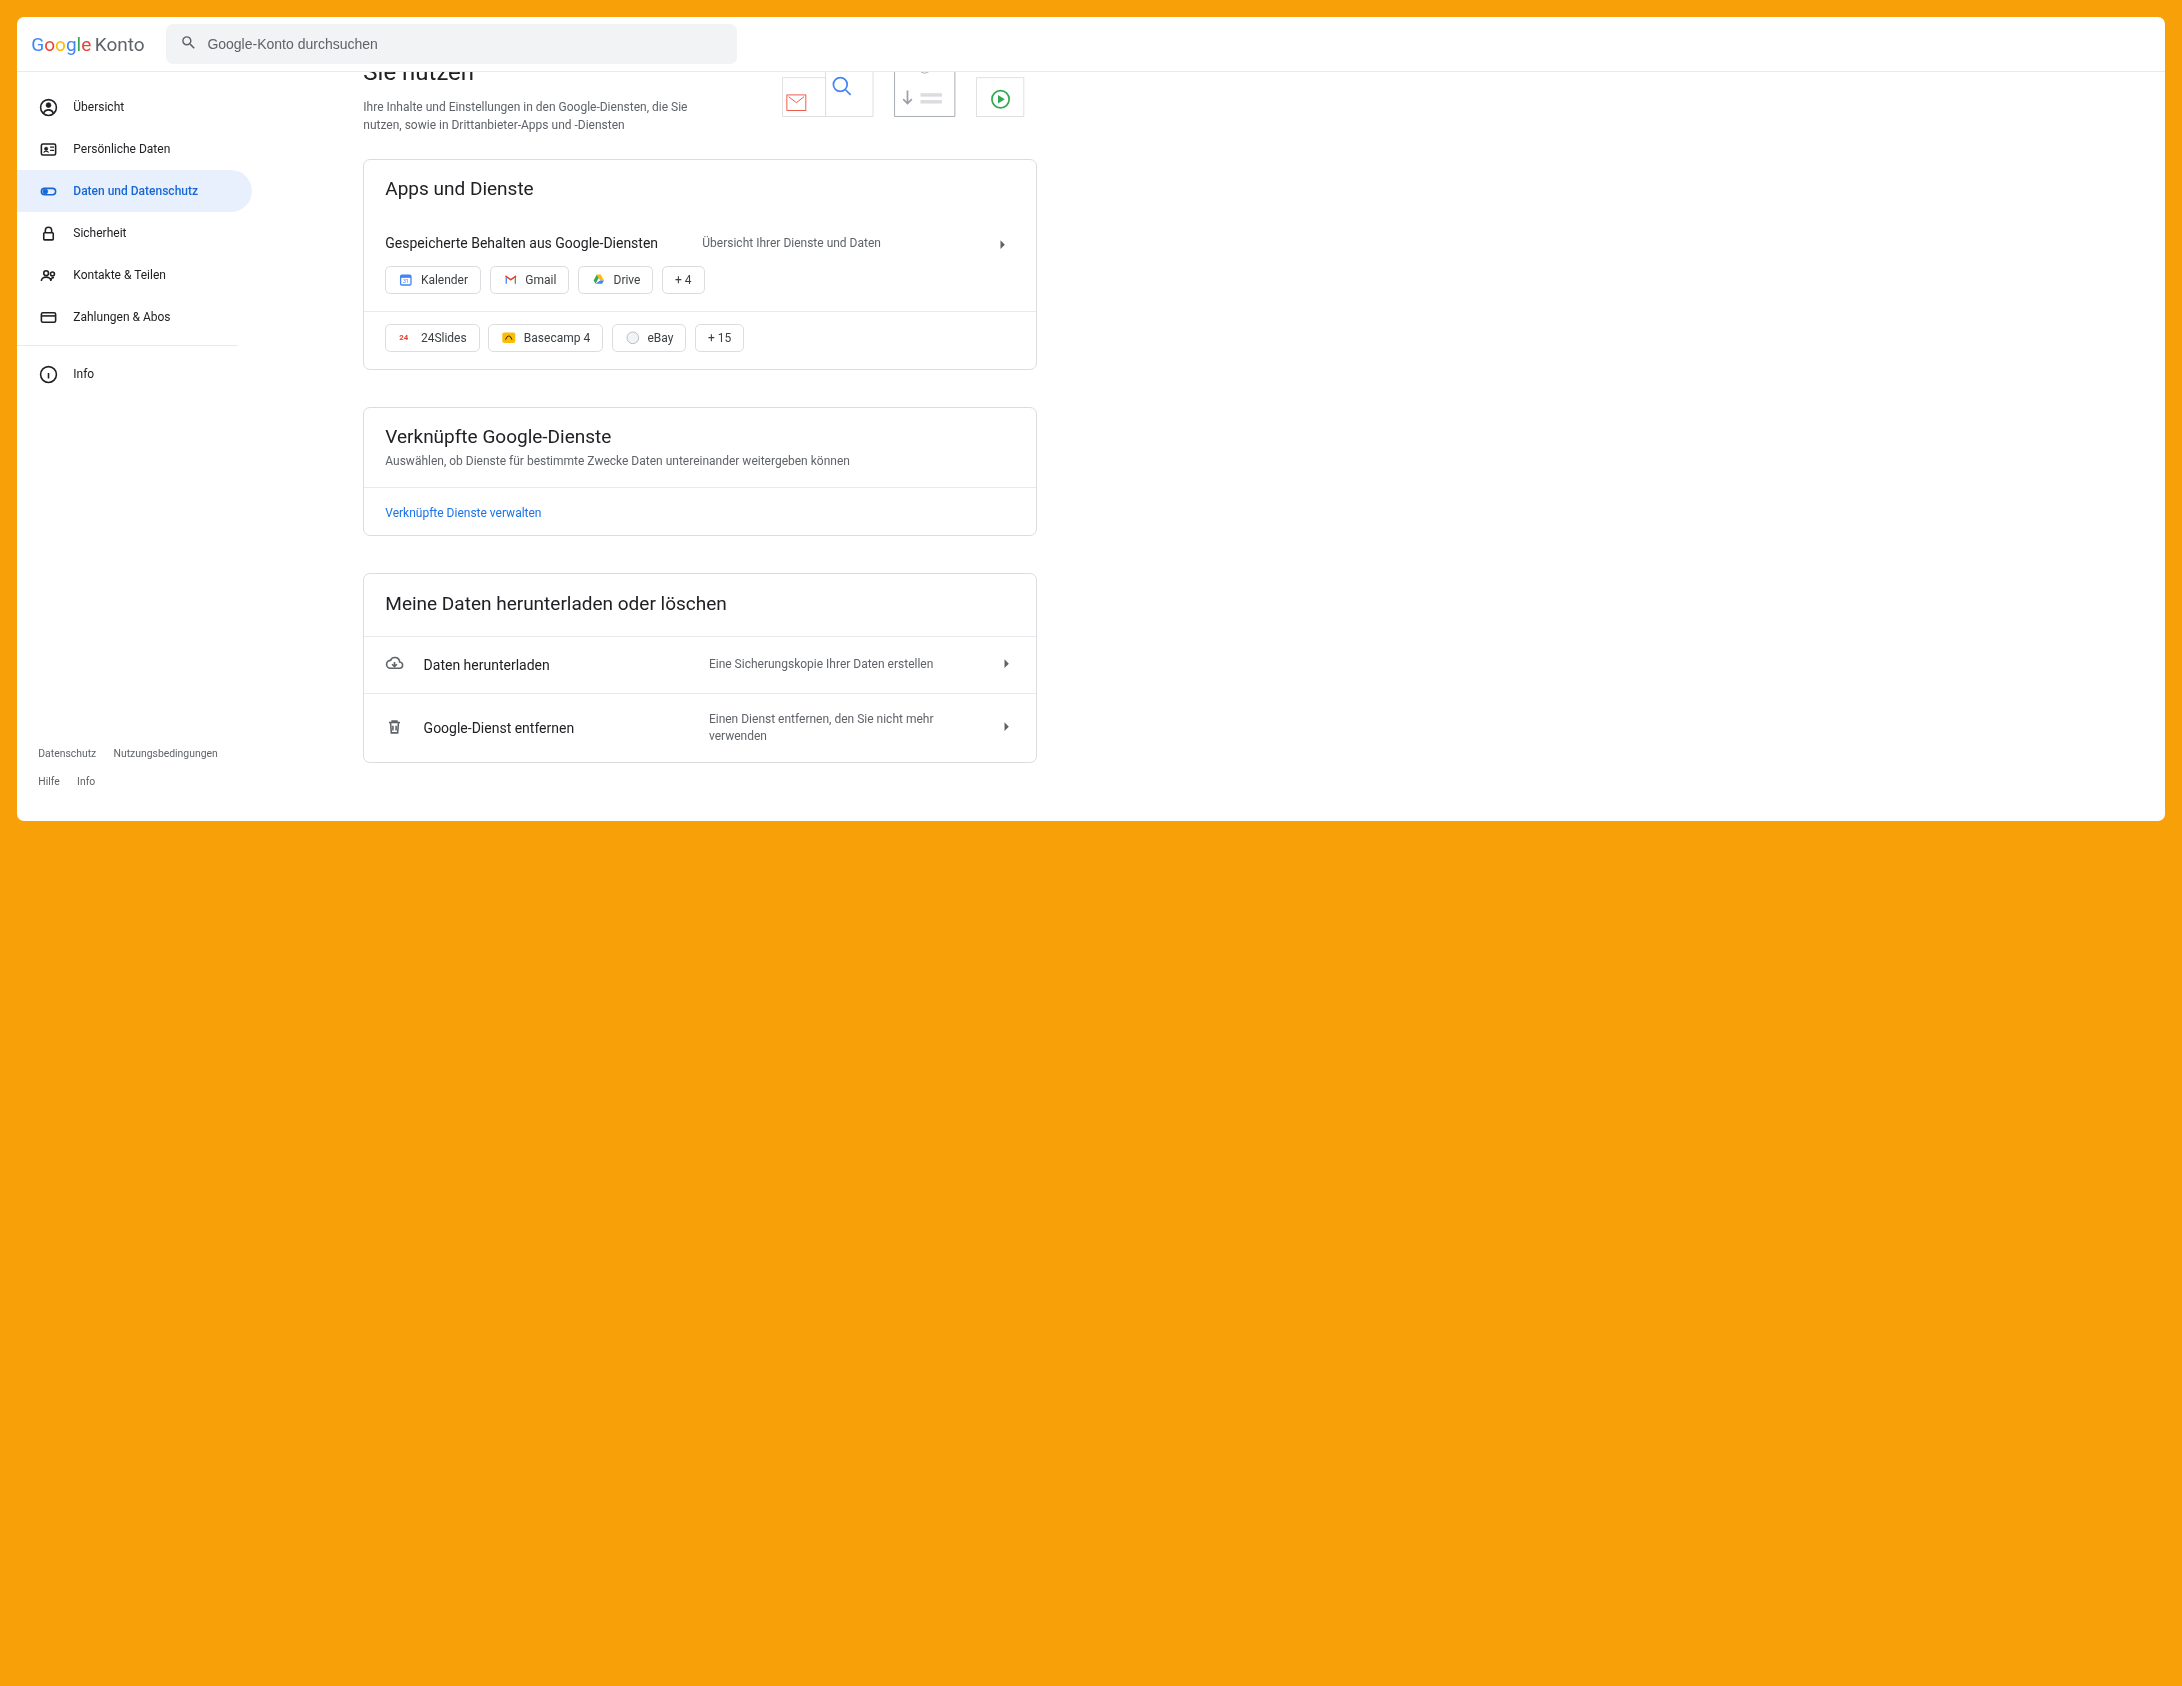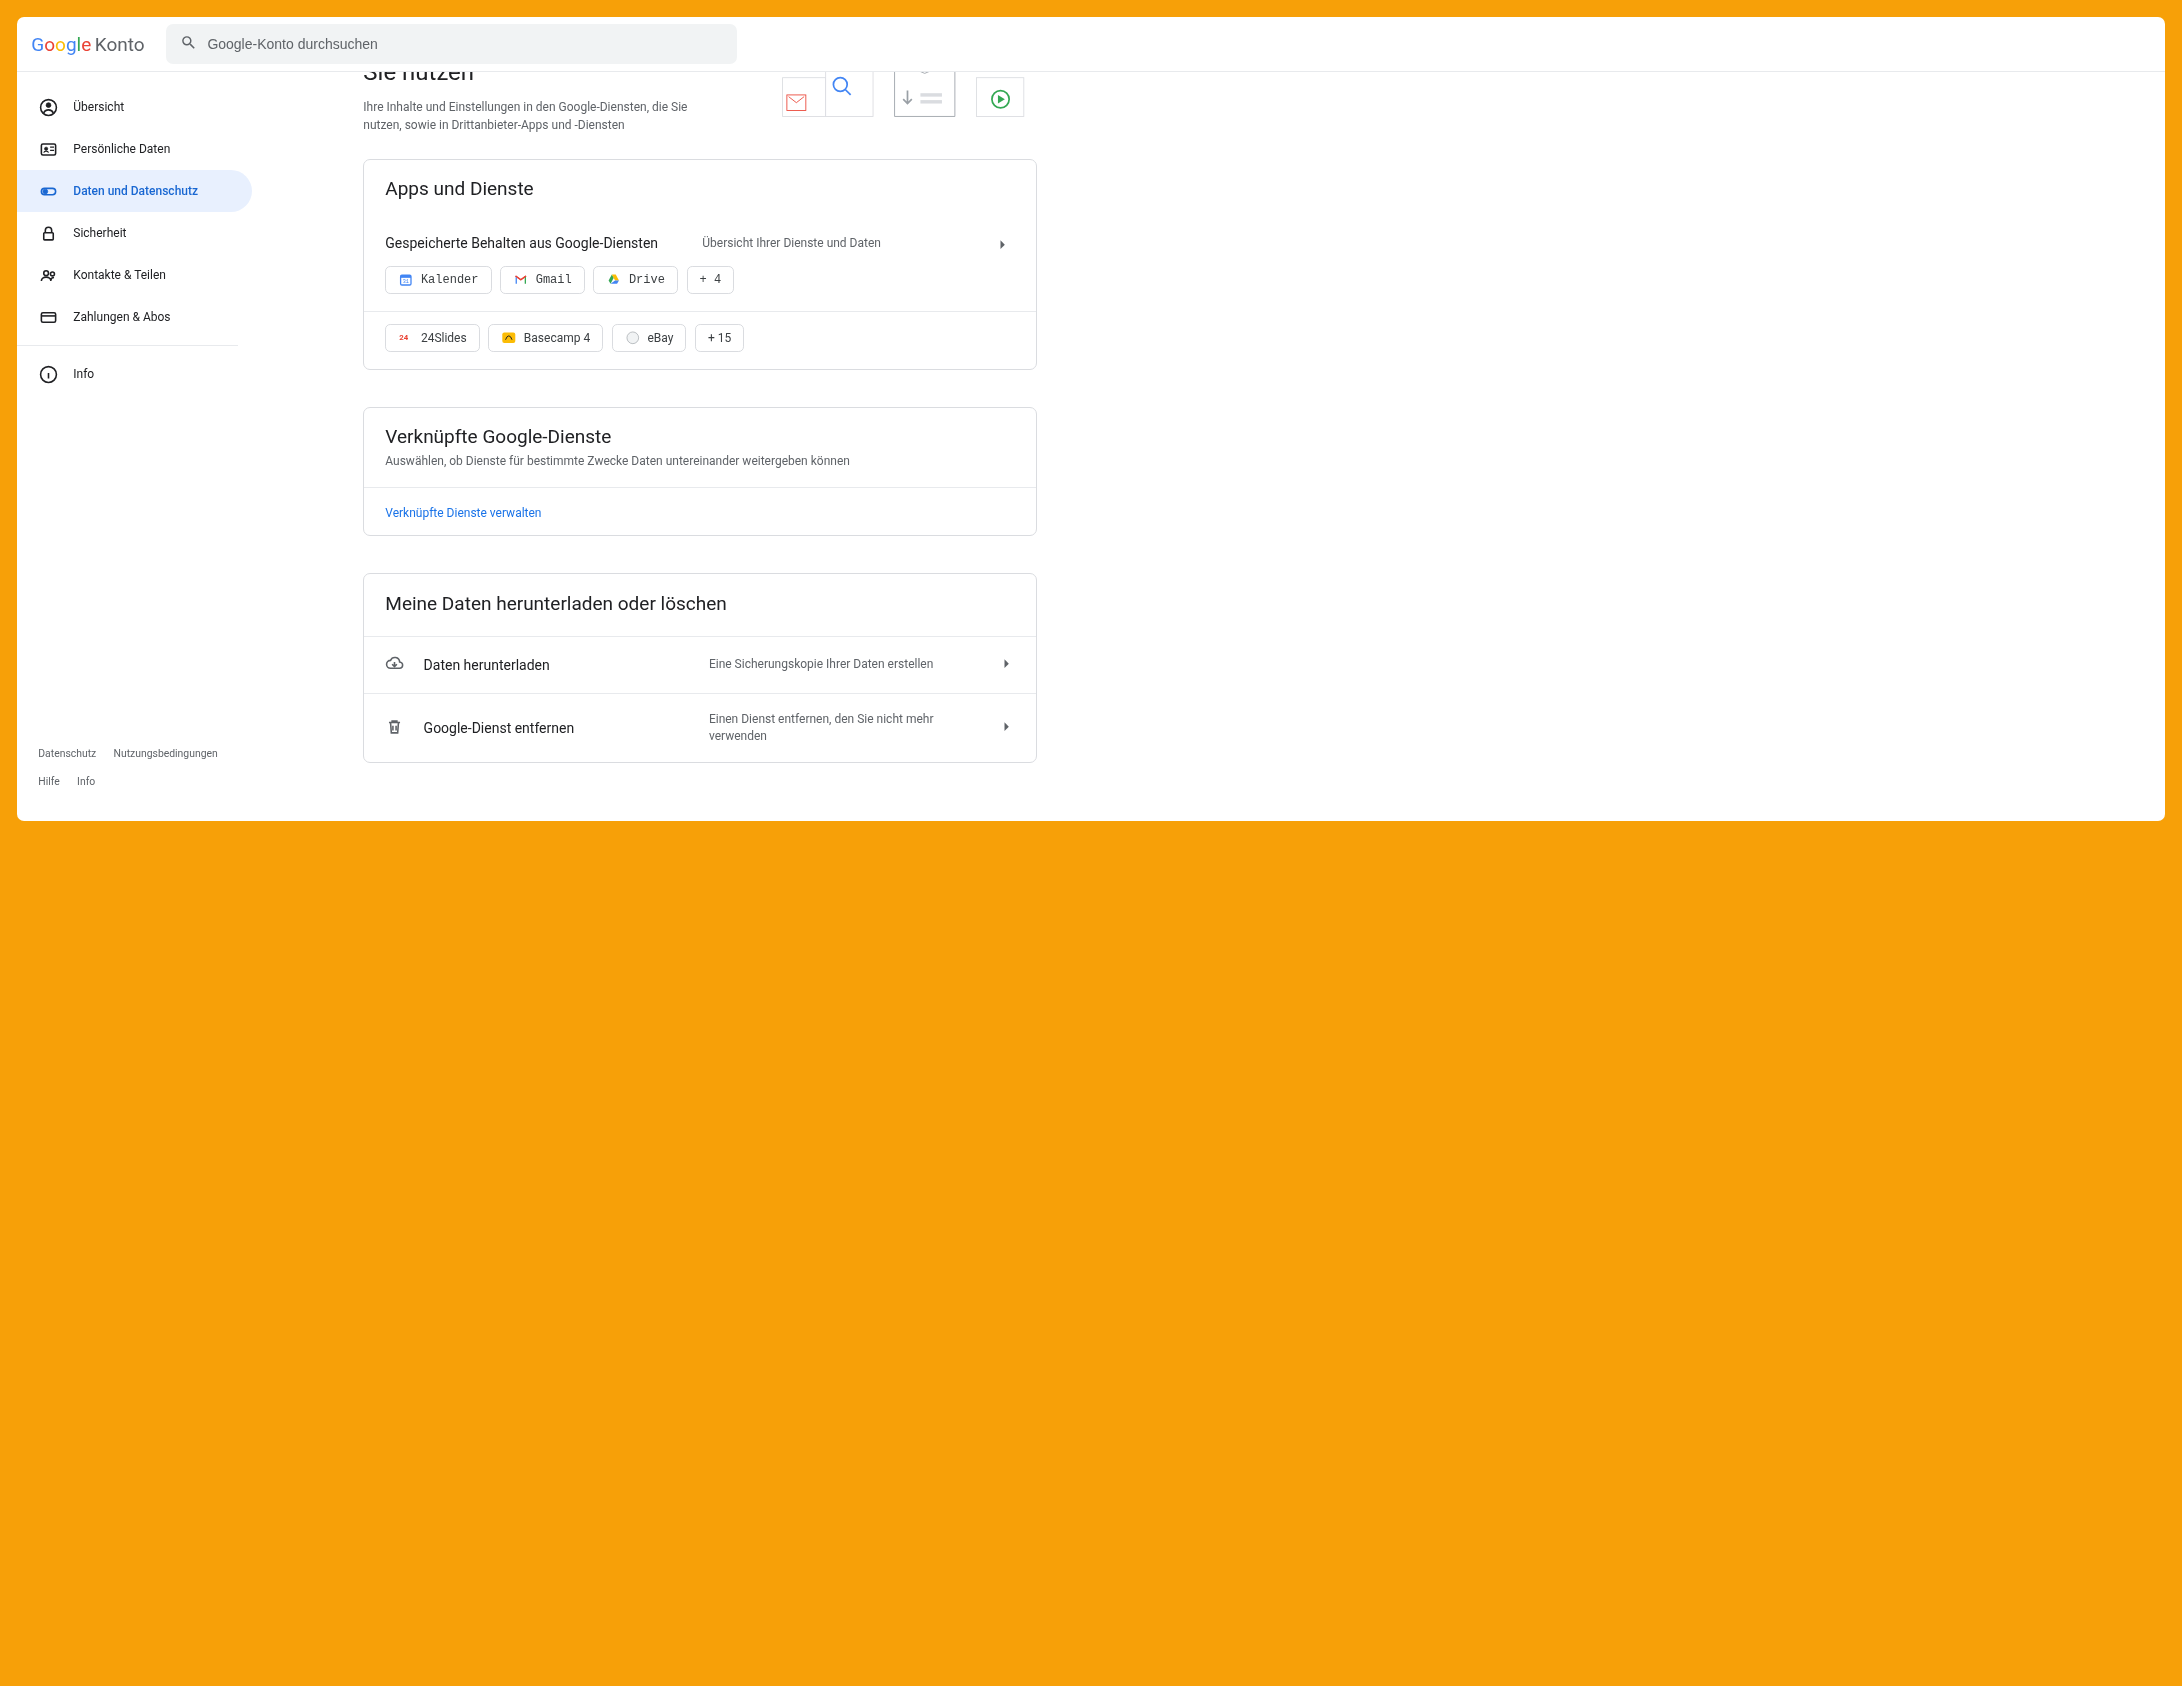--- a/index.html
+++ b/index.html
@@ -161,21 +161,21 @@
   .section-row .left { flex:0 0 303px; font-size:14px; color:#202124;}
   .section-row .right { flex:1; font-size:12px; color:#5f6368; line-height:1.4;}
   .section-row .chev { flex:0 0 21px; color:#5f6368; display:flex; align-items:center; padding-top:1.7px;}
   .chev svg{ width:17.3px; height:17.3px; fill:#5f6368;}
   .chips {
     display:flex;
     gap:8.6px;
     padding:12px 21px 17.3px 21px;
     flex-wrap:wrap;
   }
-  .chips.with-border { border-bottom:0.9px solid #e8eaed;font-family:Liberation Mono, monospace; }
+  .chips.with-border { border-bottom:0.9px solid #e8eaed; }
   .chip {
     border:0.9px solid #dadce0;
     border-radius:5.2px;
     padding:5.2px 12px;
     display:flex;
     align-items:center;
     gap:7px;
     font-size:12px;
     color:#3c4043;
     cursor:pointer;

